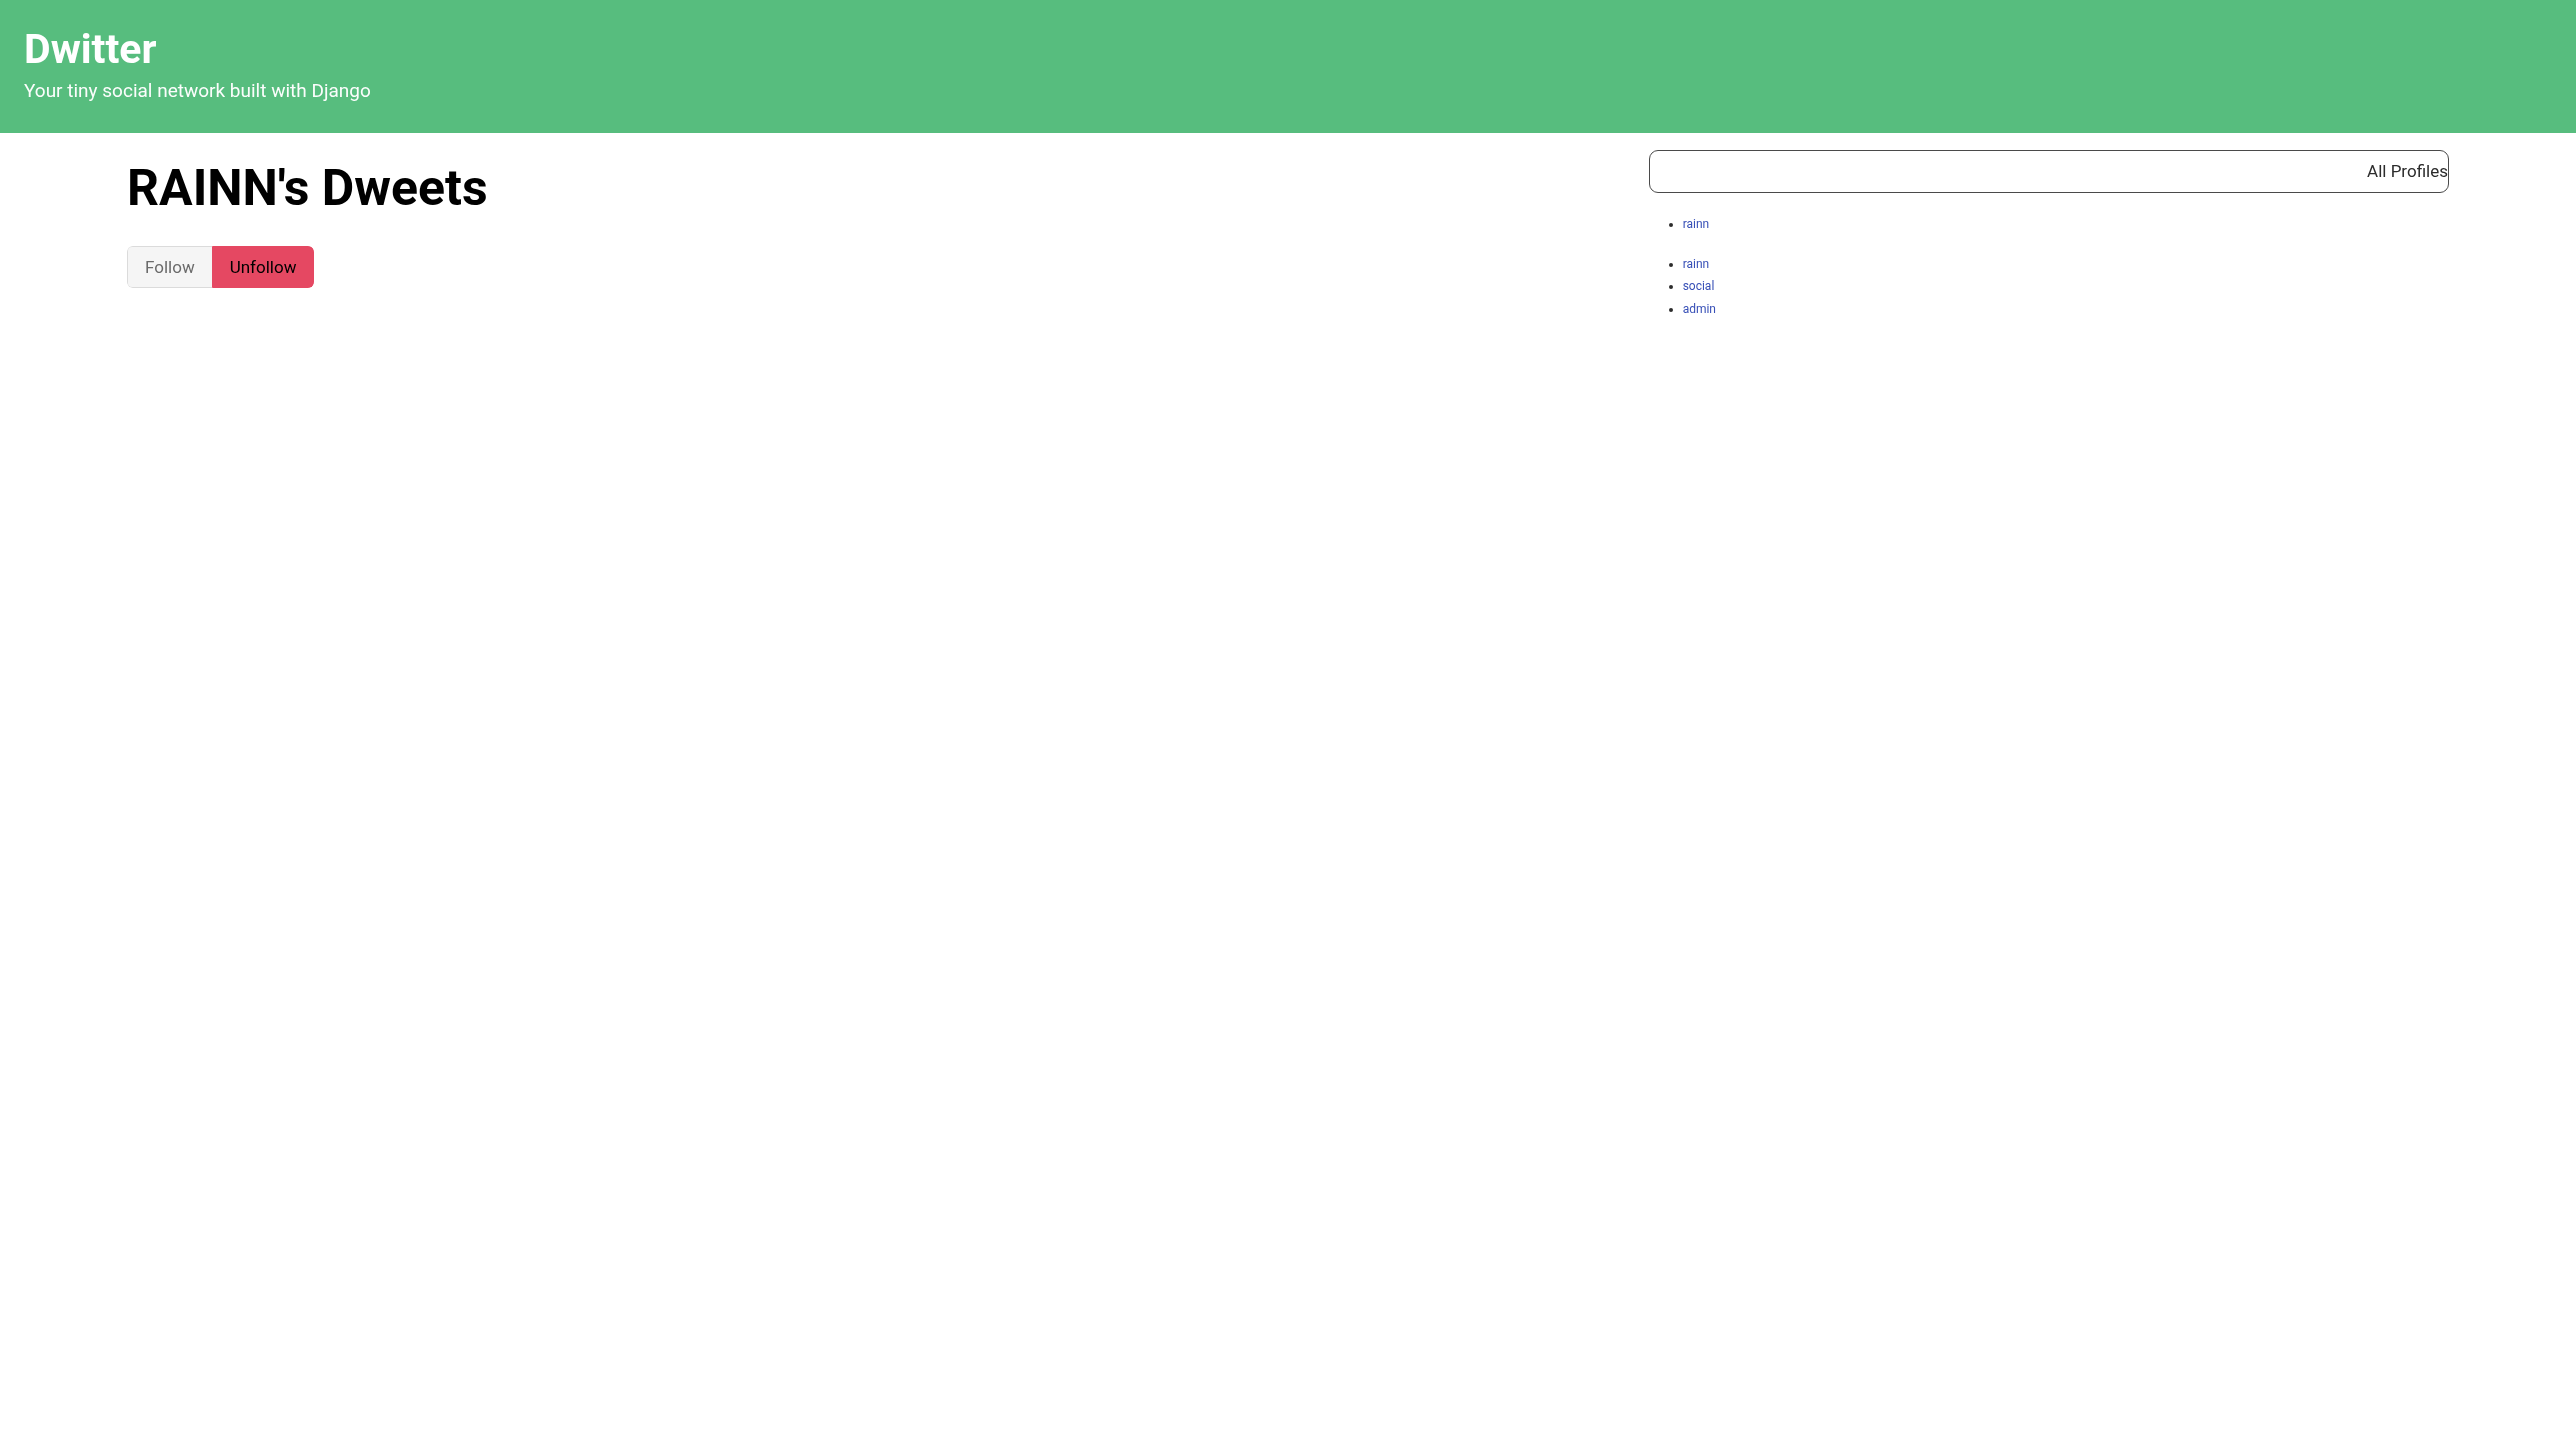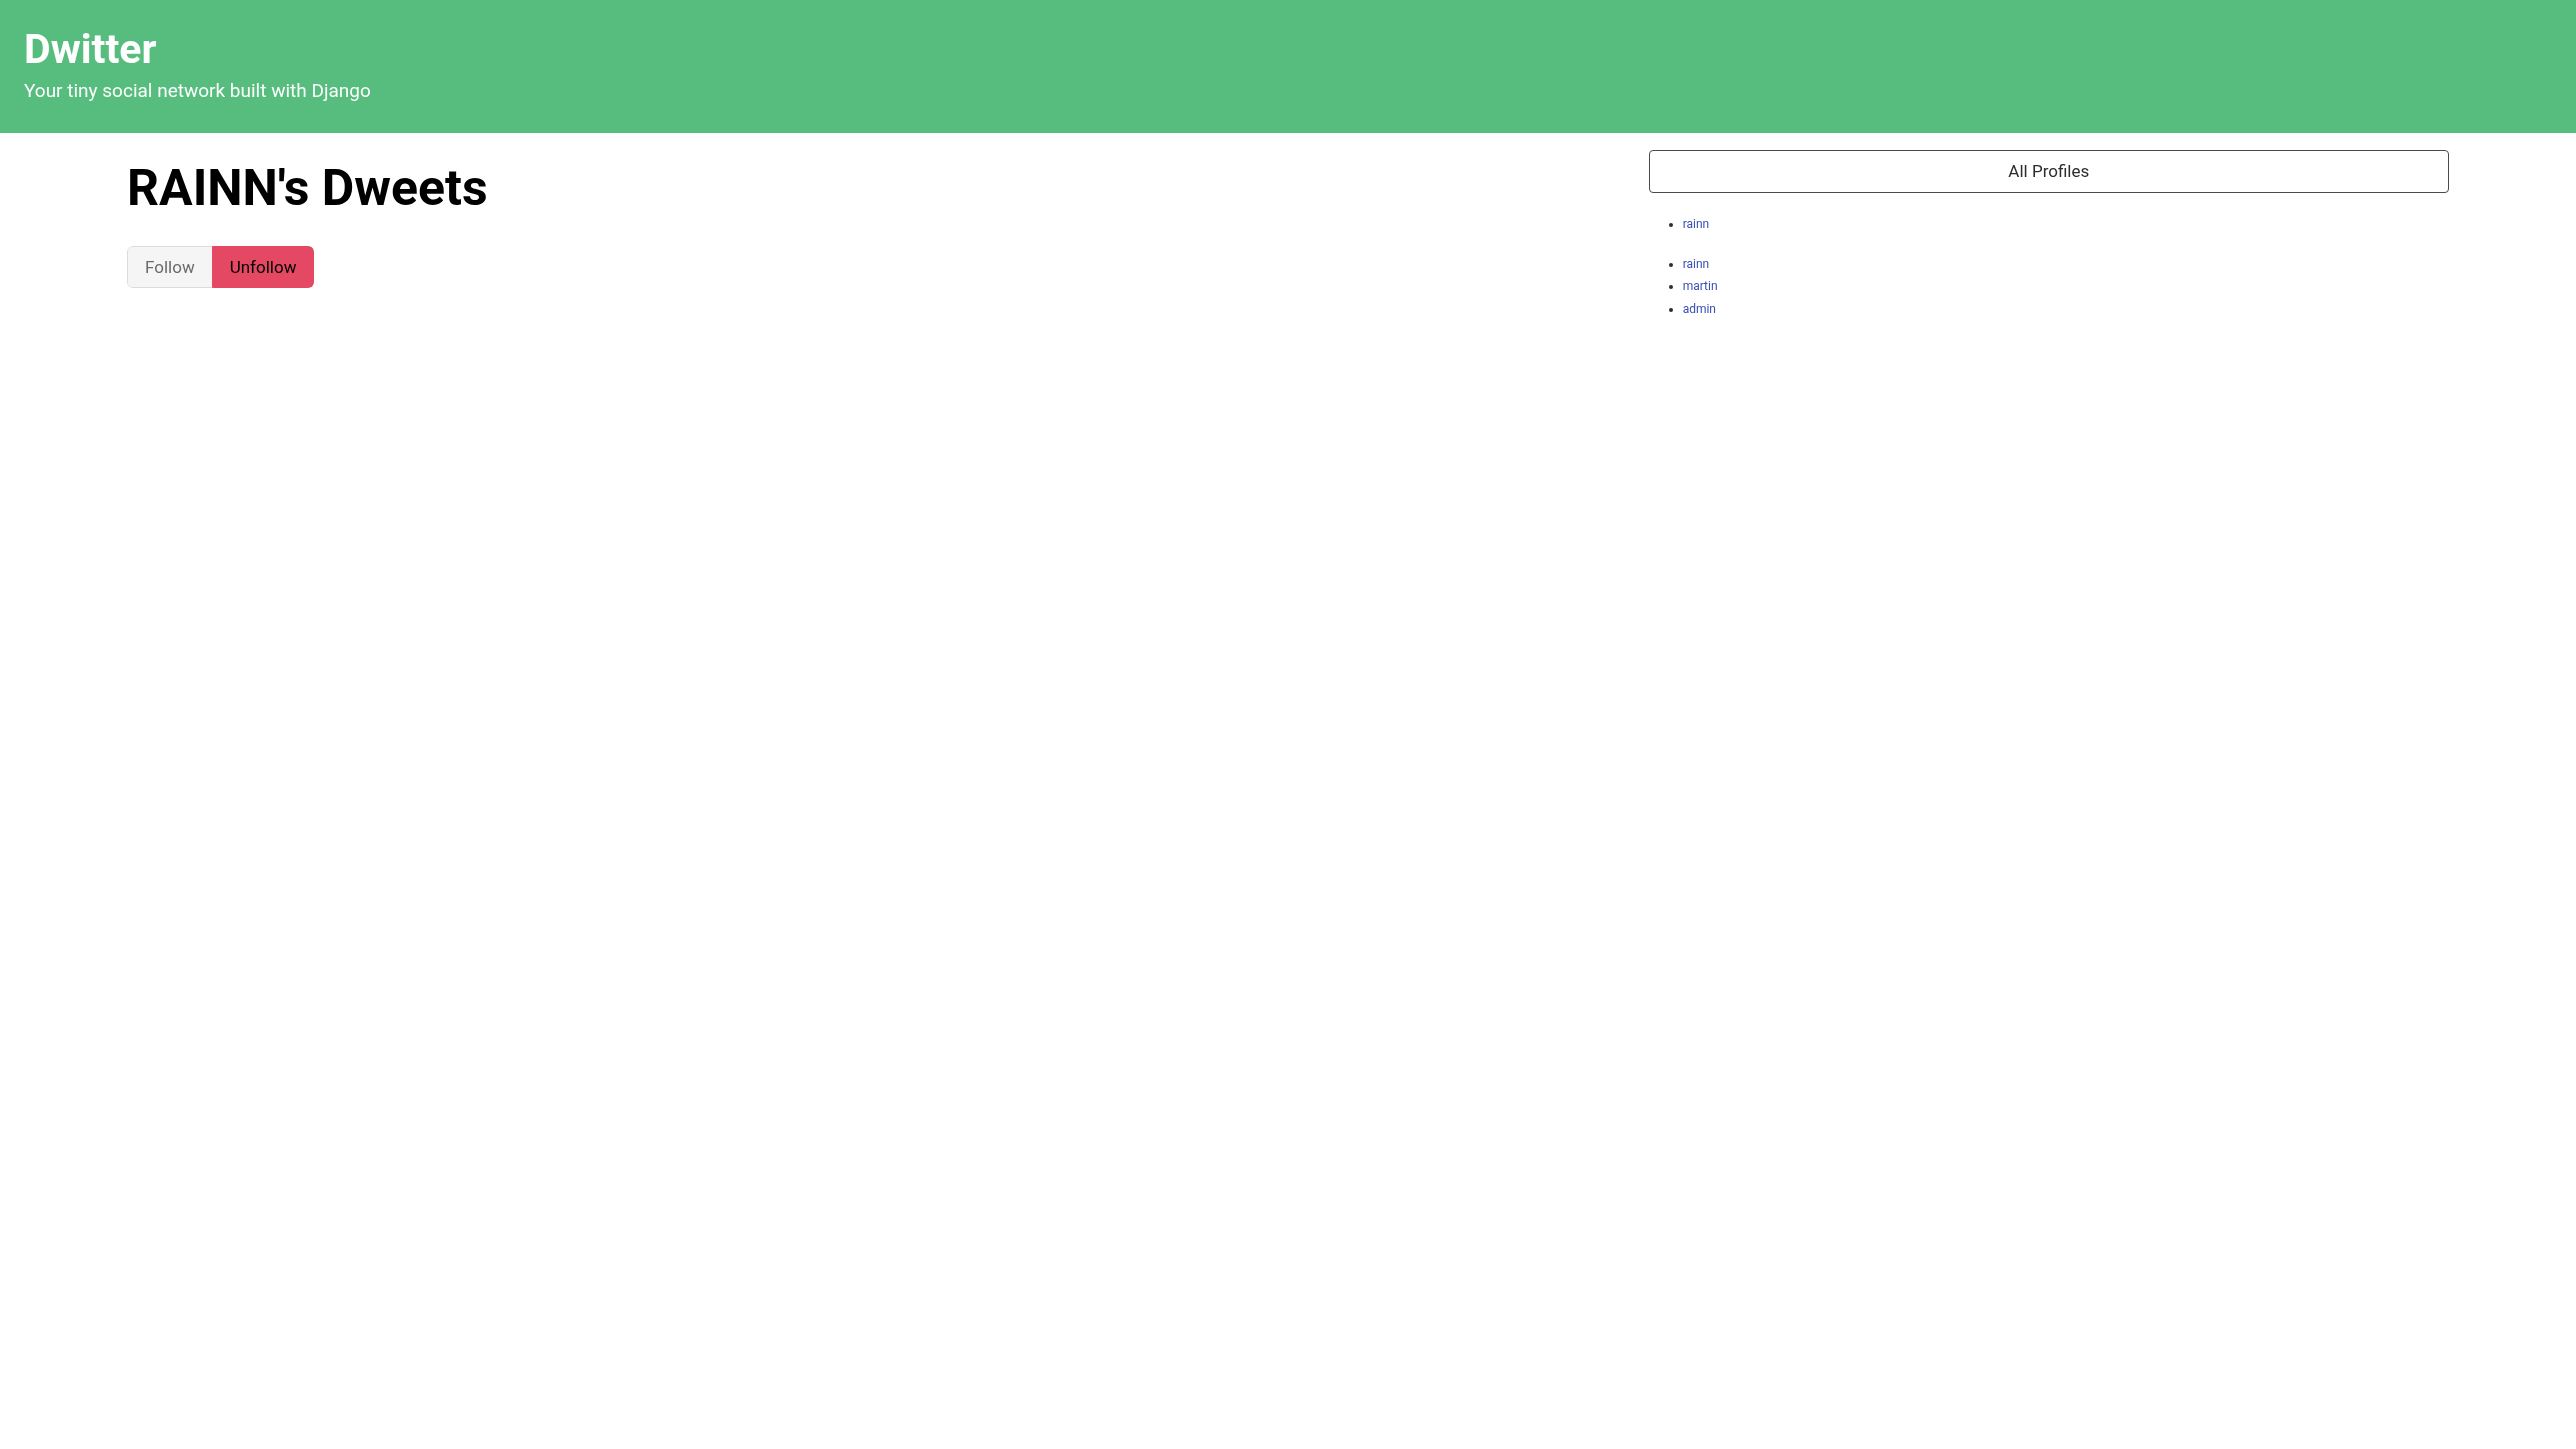--- a/index.html
+++ b/index.html
@@ -76,26 +76,26 @@
       border-top-right-radius: 5.1px;
       border-bottom-right-radius: 5.1px;
     }
     .all-profiles-btn {
       display: block;
       width: 100%;
       padding: 10.3px 0;
       font-size: 17px;
       background: #ffffff;
       border: 0.9px solid #4a4a4a;
-      border-radius: 4px;
+      border-radius: 9px;
       color: #2c2c2c;
       cursor: pointer;
       font-family: inherit;
       margin-bottom: 24px;
-      text-align: center;
+      text-align: right;
     }
     .side-heading {
       font-size: 20.6px;
       font-weight: 700;
       color: #2c2c2c;
       margin-bottom: 15.4px;
     }
     .side-list {
       list-style: disc;
       padding-left: 34px;
@@ -135,21 +135,21 @@
       <li>
         <a href="#">rainn</a>
       </li>
     </ul>
 
     <ul class="side-list">
       <li>
         <a href="#">rainn</a>
       </li>
       <li>
-        <a href="#">martin</a>
+        <a href="#">social</a>
       </li>
       <li>
         <a href="#">admin</a>
       </li>
     </ul>
   </div>
 </div>
 
 
 </body></html>

